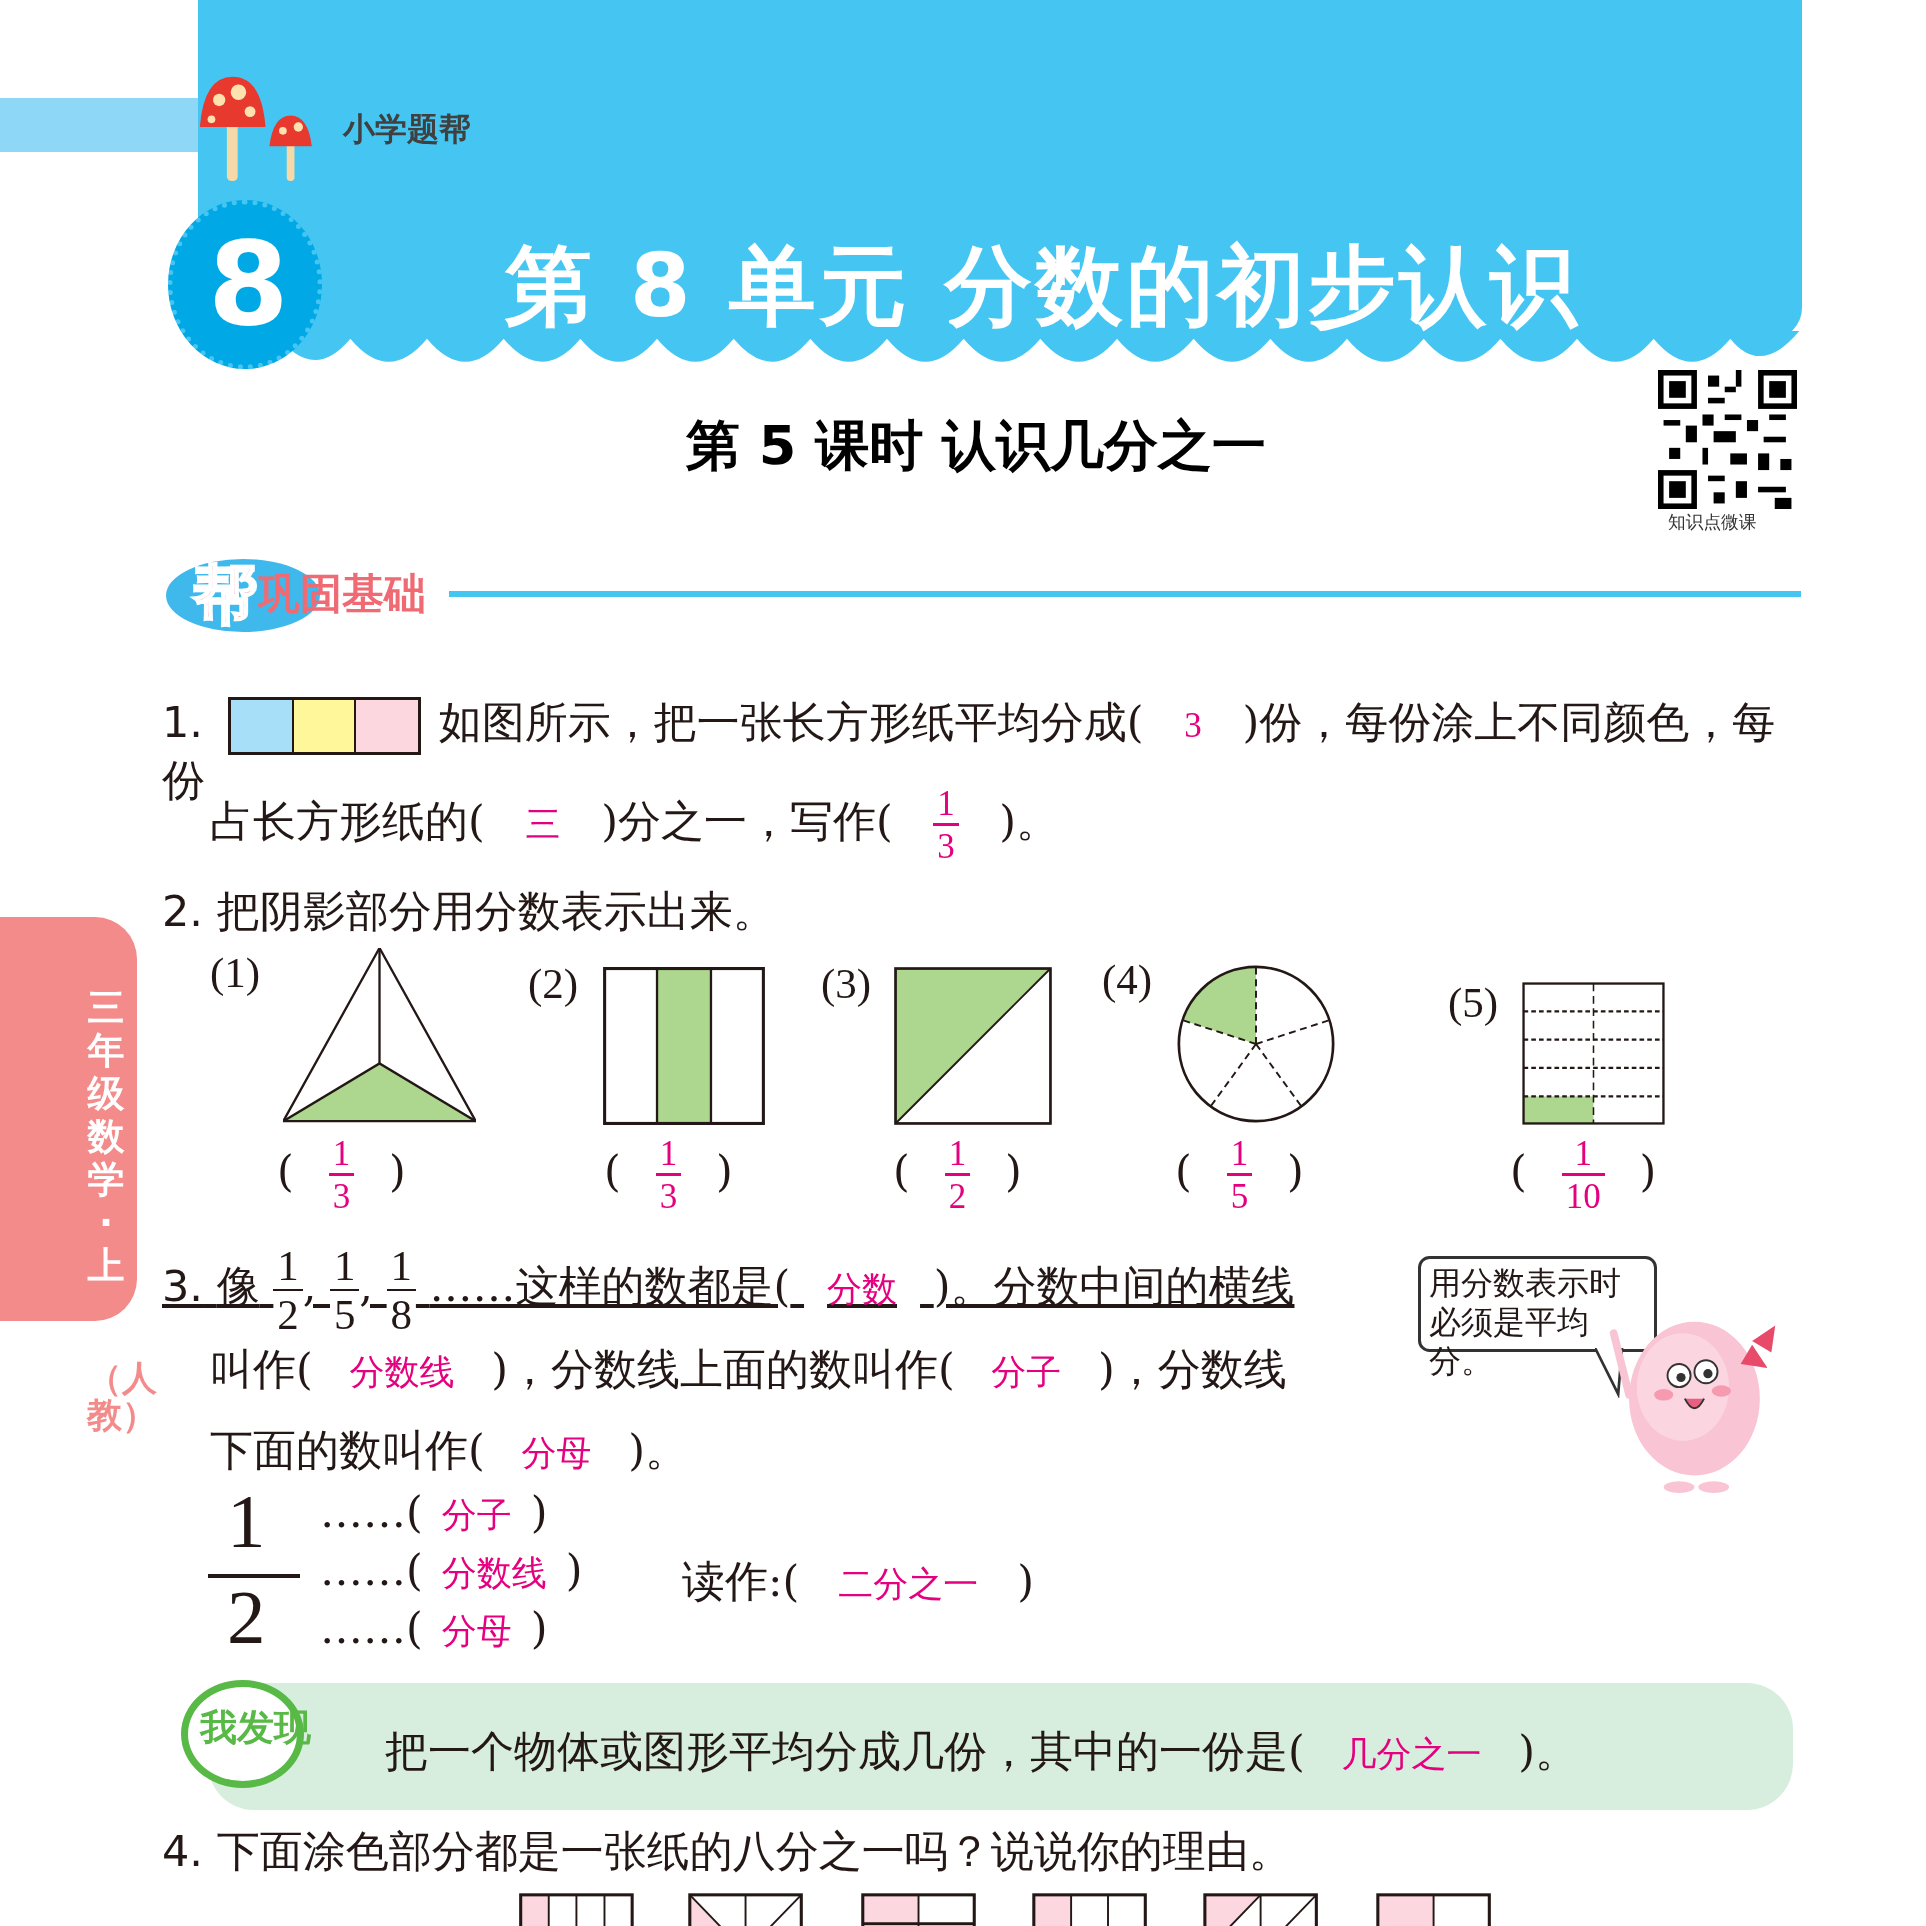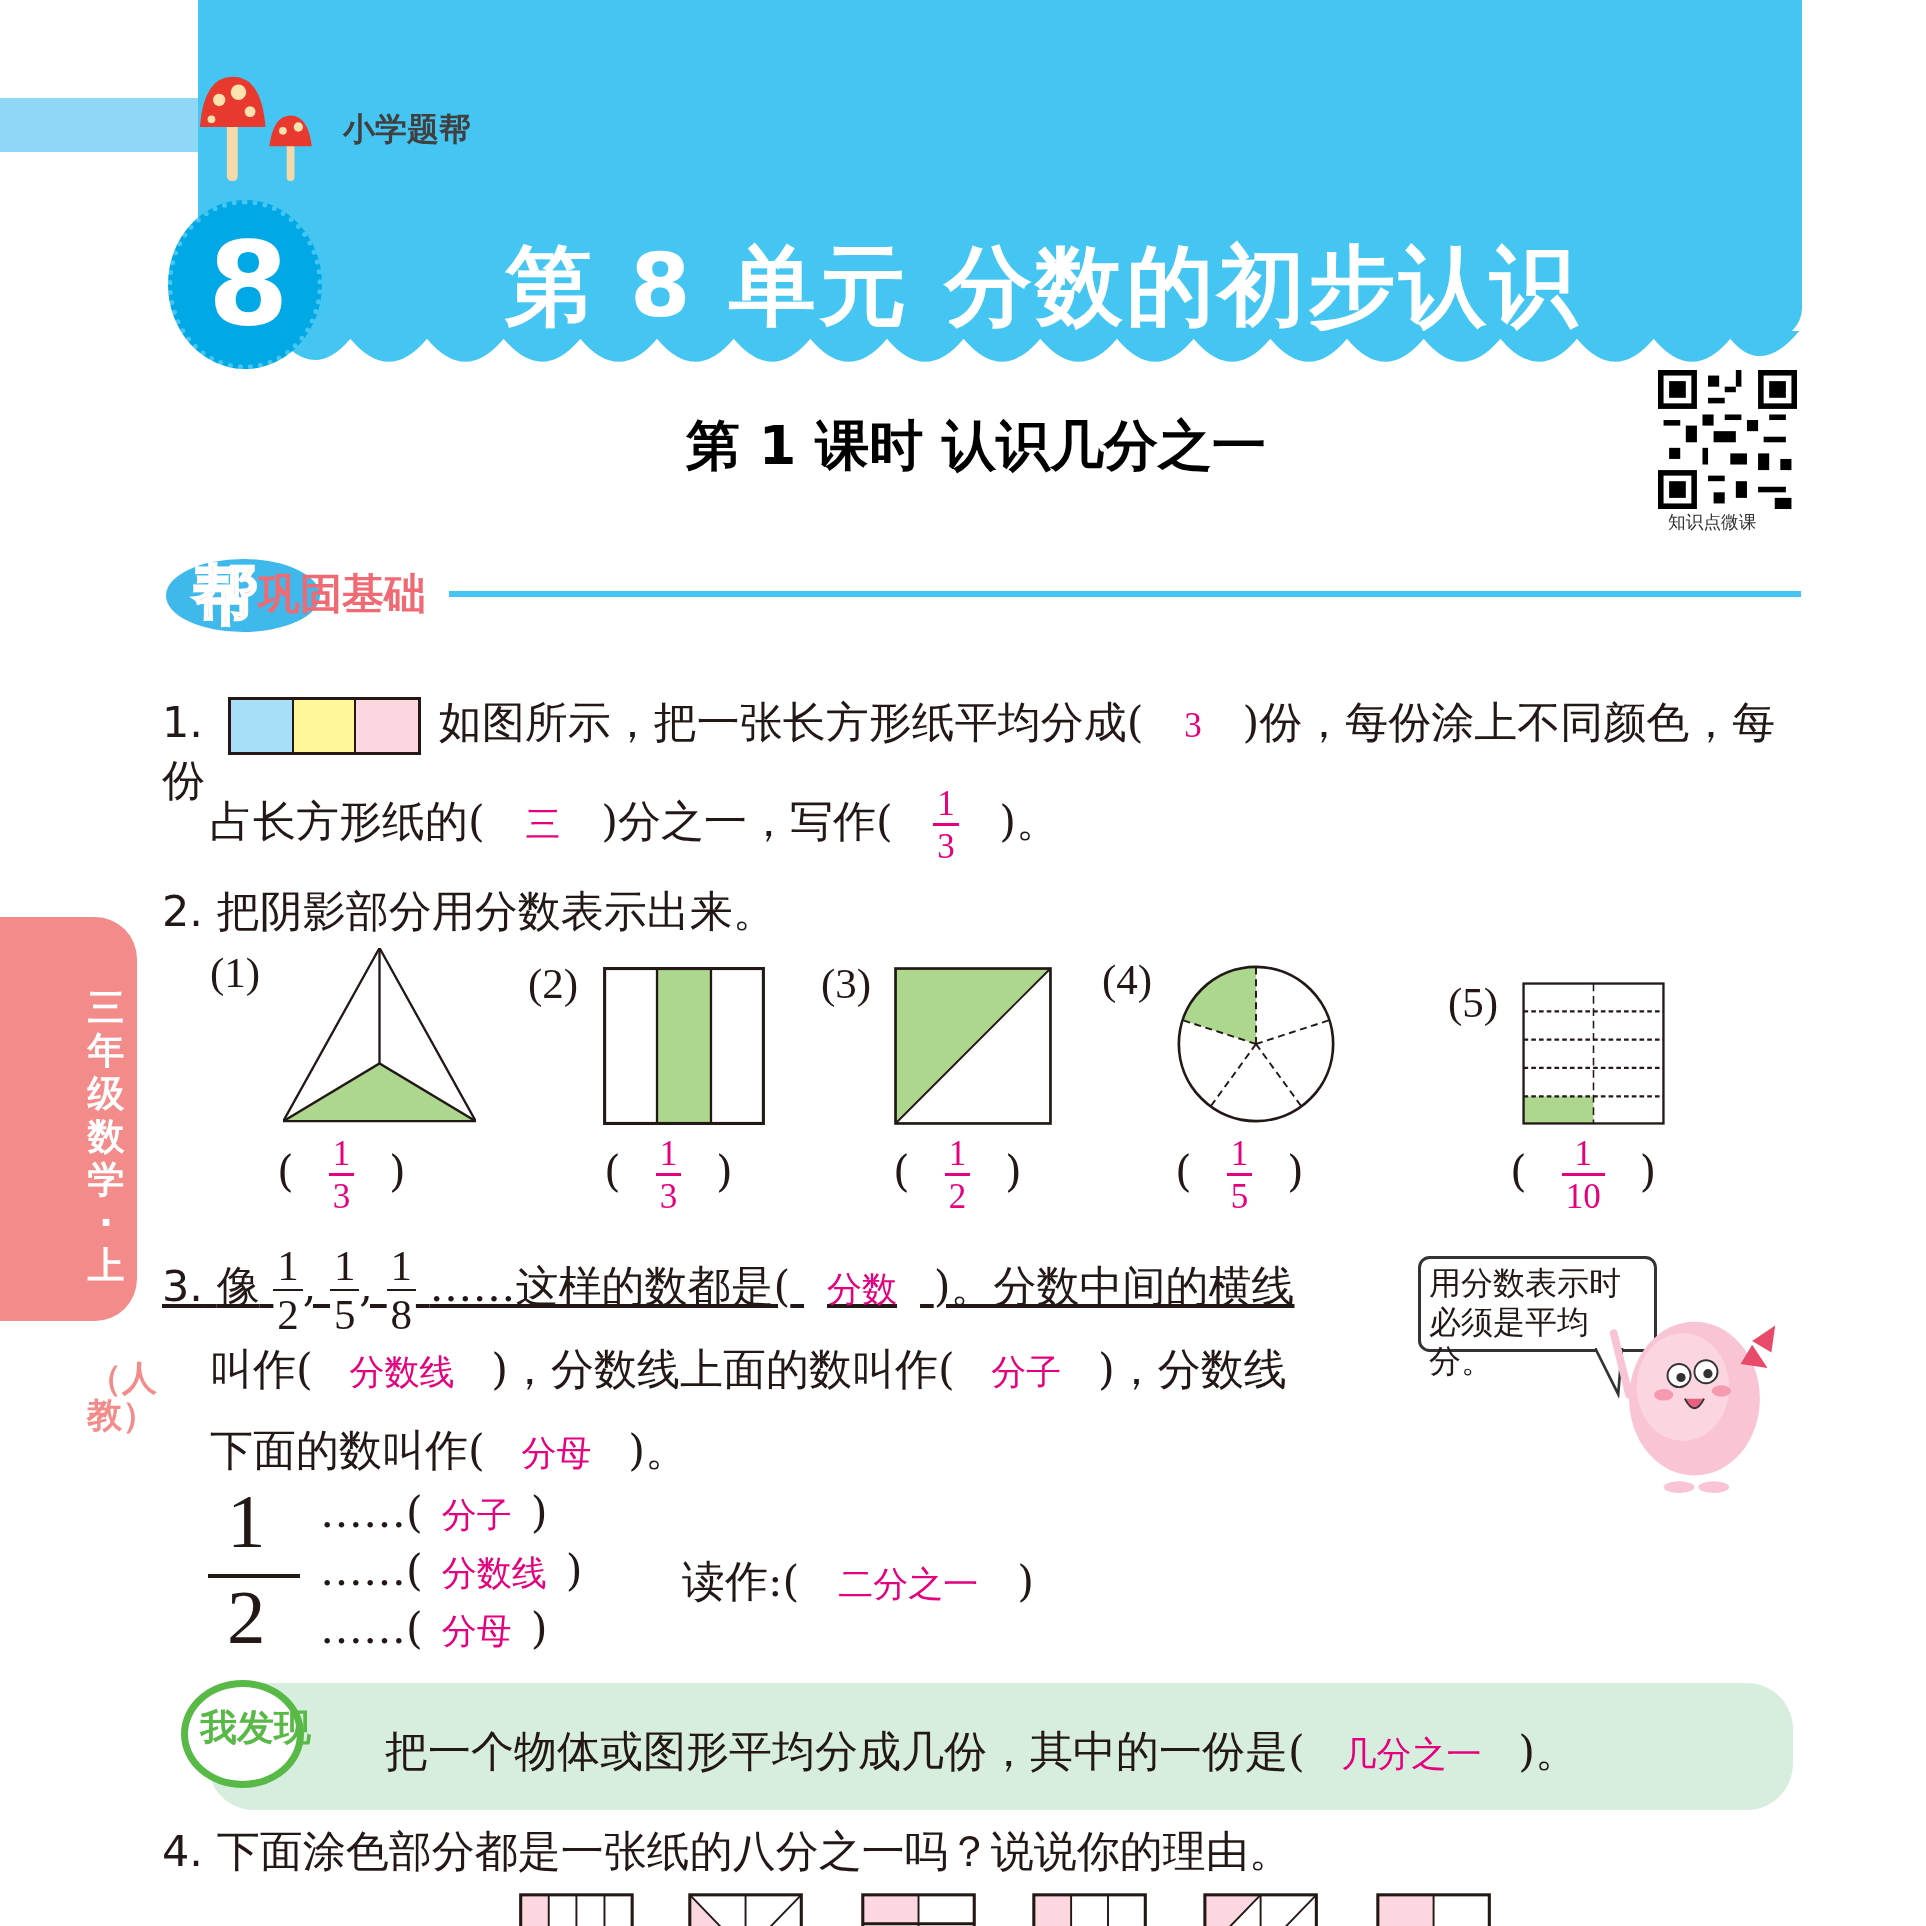--- a/index.html
+++ b/index.html
@@ -60,21 +60,21 @@
     <circle cx="40" cy="130" r="10" fill="#fde2b0"></circle>
   <rect x="235" y="190" width="20" height="100" rx="9" fill="#f5d9a8"></rect>
   <path d="M190 200 Q200 120 245 120 Q290 120 300 200 Z" fill="#e8392f"></path>
   <circle cx="225" cy="160" r="10" fill="#fde2b0"></circle>
     <circle cx="265" cy="150" r="12" fill="#fde2b0"></circle>
 </svg>
 <div class="abs brand-text sans">小学题帮</div>
 <div class="abs unit-circle"></div>
 <div class="abs unit-num sans">8</div>
 <div class="abs unit-title sans">第 8 单元   分数的初步认识</div>
-<div class="abs lesson-title sans">第 1 课时   认识几分之一</div>
+<div class="abs lesson-title sans">第 5 课时   认识几分之一</div>
 <svg class="abs qr" viewBox="0 0 25 25">
   <rect width="25" height="25" fill="#fff"></rect>
   <g fill="#000">
     <rect x="0" y="0" width="7" height="7"></rect>
       <rect x="1" y="1" width="5" height="5" fill="#fff"></rect>
       <rect x="2" y="2" width="3" height="3"></rect>
     <rect x="18" y="0" width="7" height="7"></rect>
       <rect x="19" y="1" width="5" height="5" fill="#fff"></rect>
       <rect x="20" y="2" width="3" height="3"></rect>
     <rect x="0" y="18" width="7" height="7"></rect>

